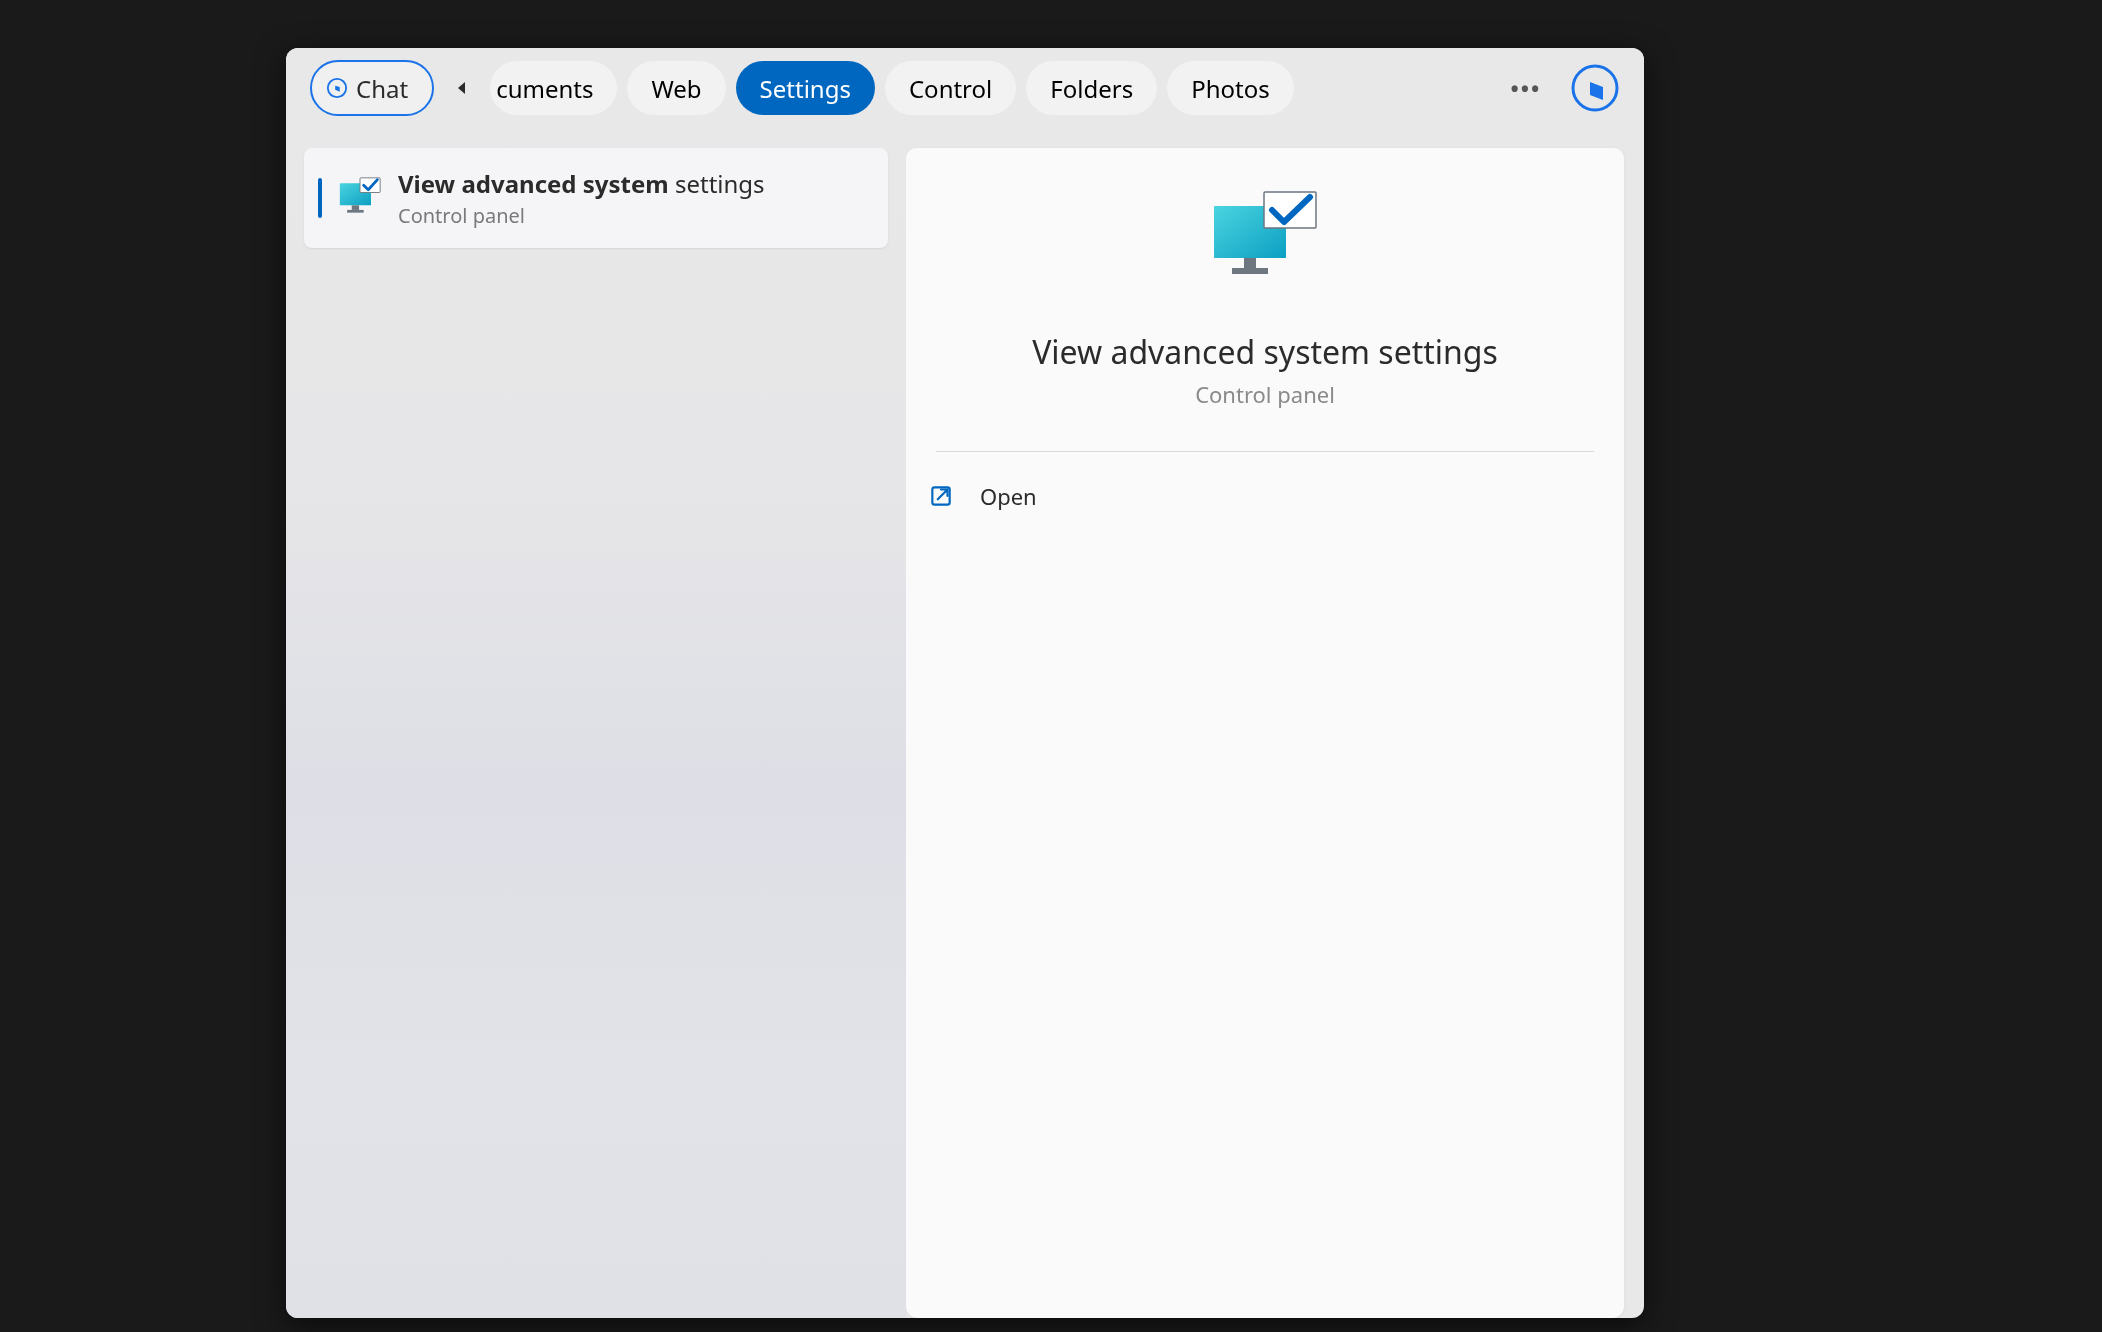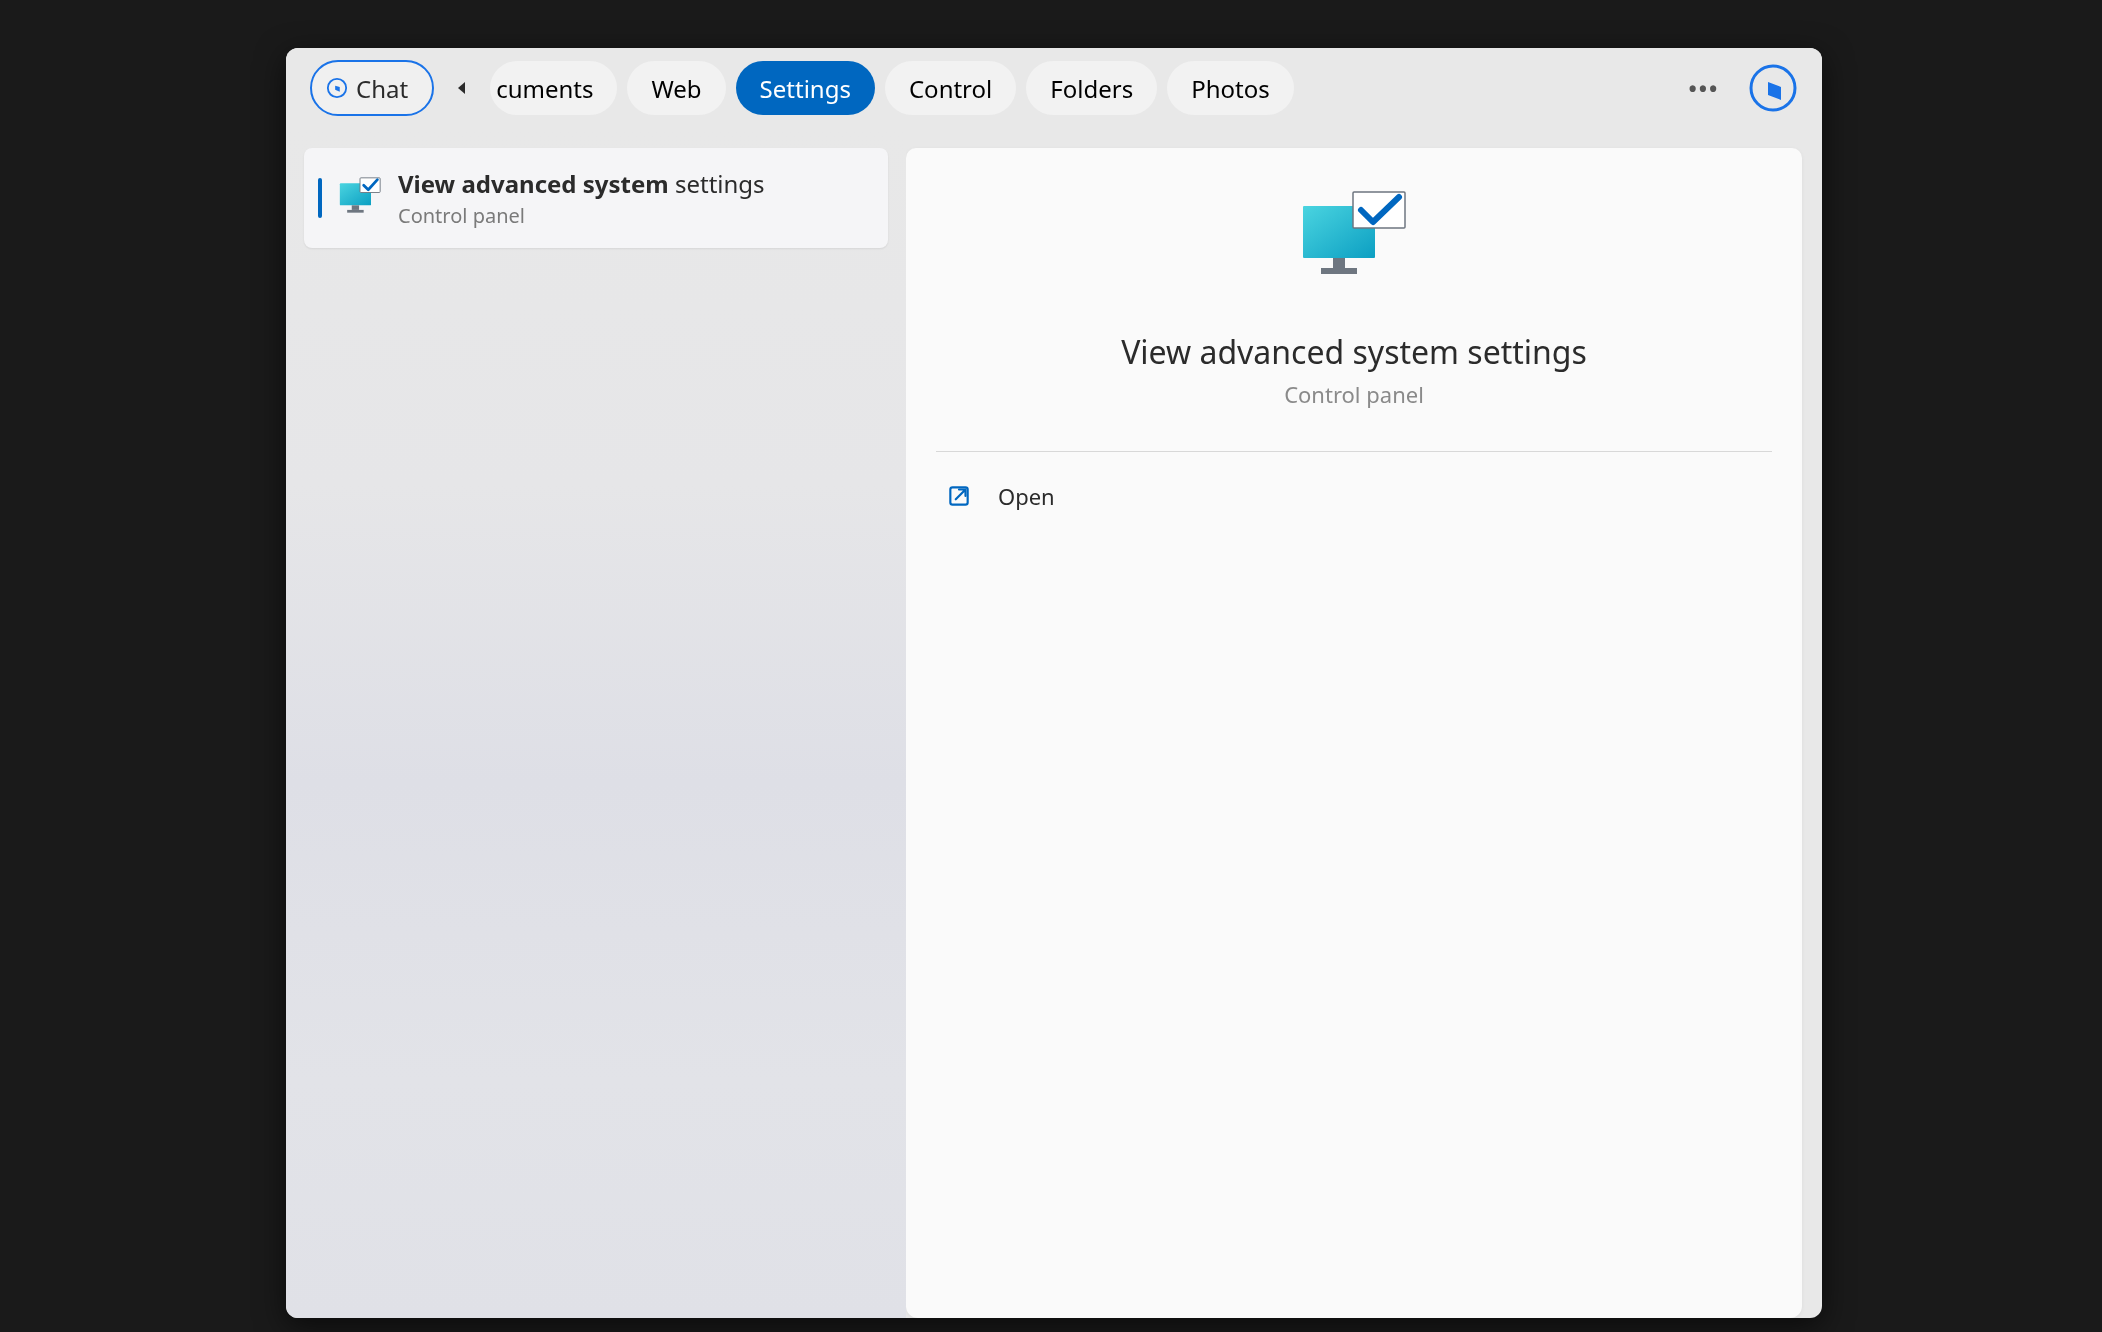--- a/index.html
+++ b/index.html
@@ -7,21 +7,21 @@
       background: #1a1a1a;
       font-family: "Segoe UI", -apple-system, system-ui, sans-serif;
       width: 2102px;
       height: 1332px;
       position: relative;
     }
     .search-panel {
       position: absolute;
       left: 286px;
       top: 48px;
-      width: 1536px;
+      width: 1358px;
       height: 1270px;
       background: #e8e8e8;
       border-radius: 12px;
       box-shadow: 0 8px 30px rgba(0,0,0,0.6);
       display: flex;
       flex-direction: column;
       overflow: hidden;
     }
     .top-bar {
       height: 80px;
@@ -193,21 +193,21 @@
     .separator {
       height: 1px;
       background: #d8d8d8;
       margin: 42px 30px 0 30px;
     }
     .action-row {
       display: flex;
       align-items: center;
       gap: 26px;
       height: 64px;
-      padding: 0 40px;
+      padding: 0 22px;
       margin-top: 12px;
       cursor: pointer;
     }
     .action-row .open-icon {
       width: 26px;
       height: 26px;
       flex-shrink: 0;
     }
     .action-row .label {
       font-size: 22px;

